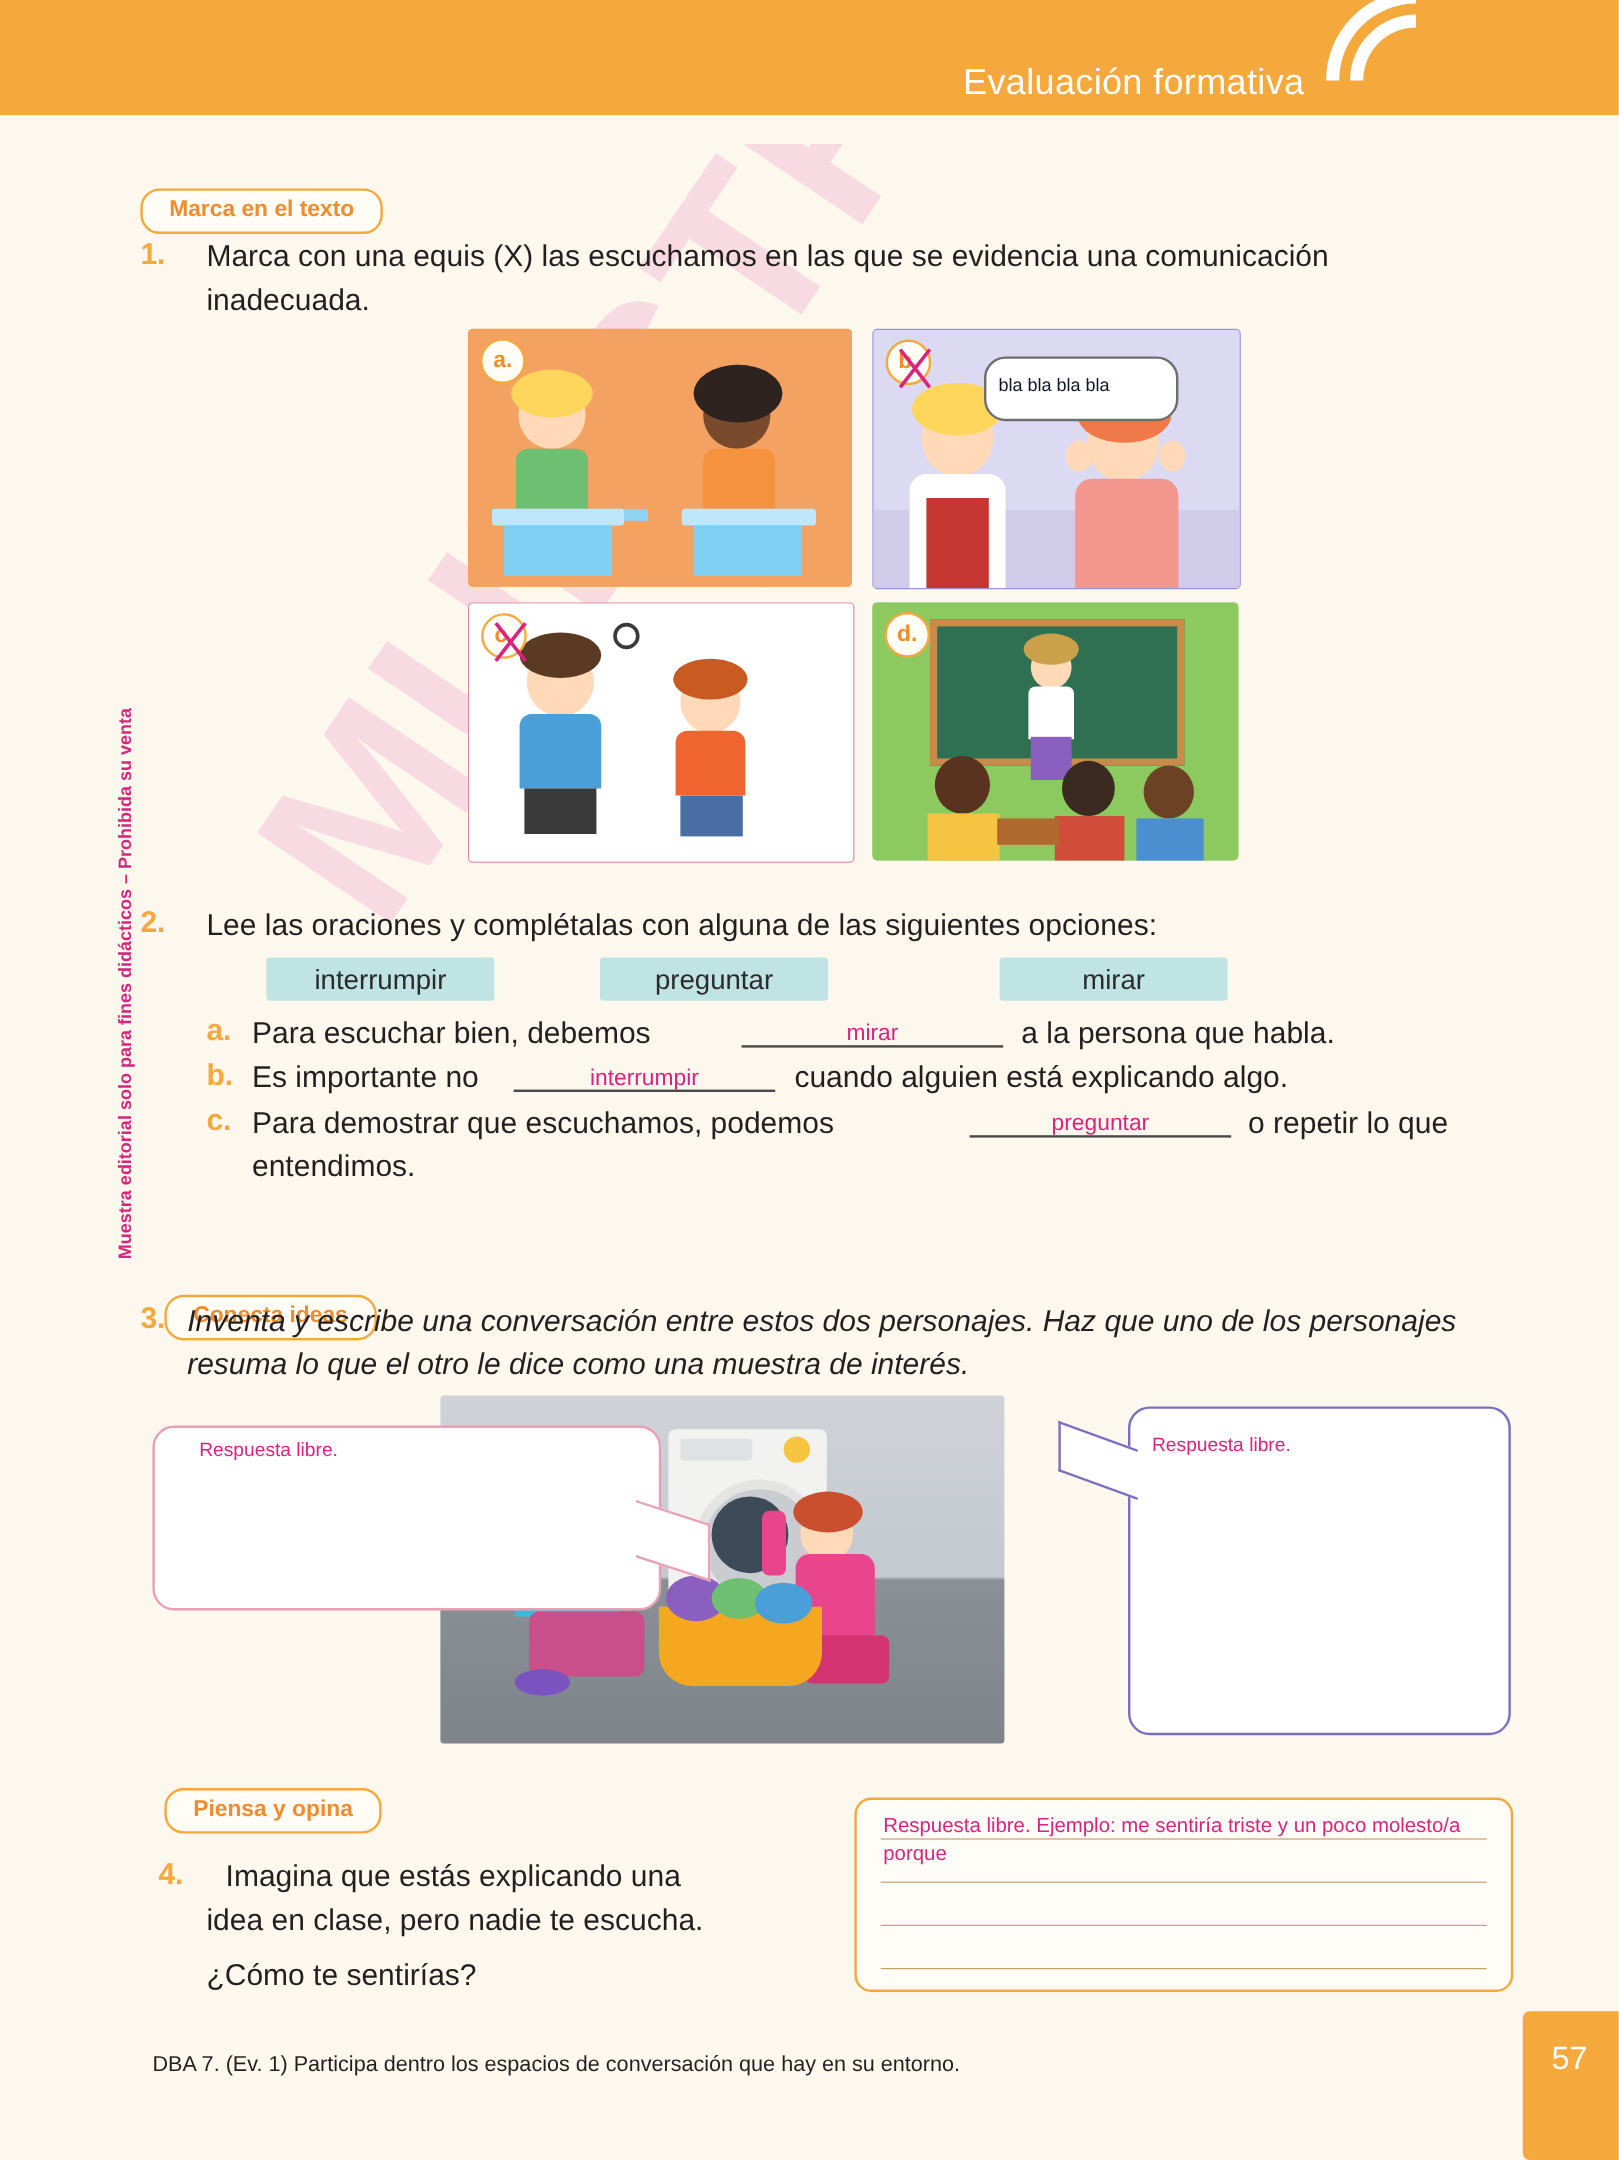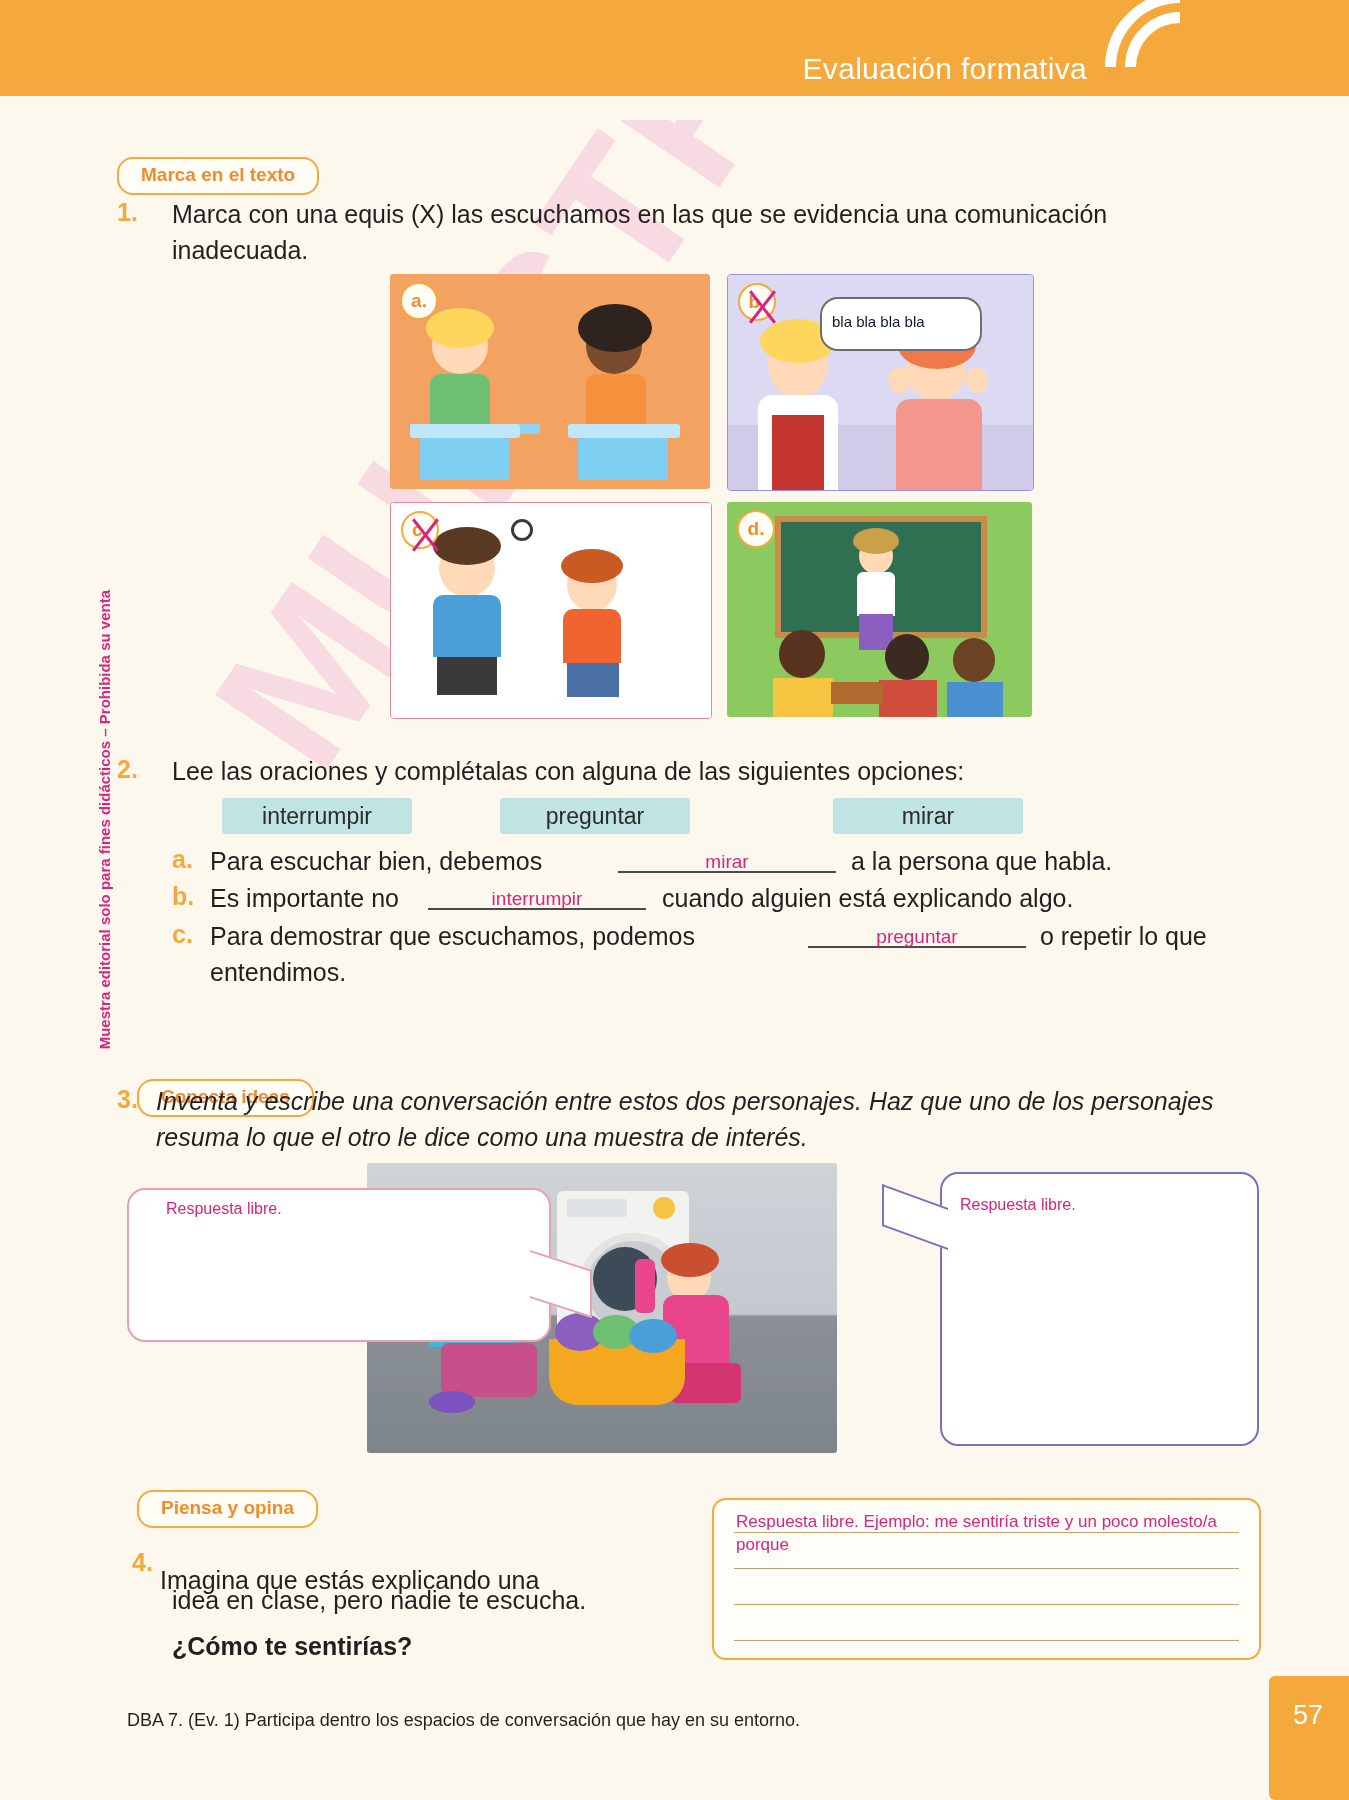--- a/index.html
+++ b/index.html
@@ -433,23 +433,23 @@
 <div class="bubble-text" style="left:166px; top:1200px;">Respuesta libre.</div>
 <div class="fig" style="left:530px; top:1260px; width:60px; height:44px; background:#ffffff; border:2px solid #e8a0b5; transform:skewY(18deg); border-left:none;"></div>
 
 <div class="bubble" style="left:940px; top:1172px; width:315px; height:270px;"></div>
 <div class="bubble-text" style="left:960px; top:1196px;">Respuesta libre.</div>
 <div class="fig" style="left:882px; top:1196px; width:64px; height:38px; background:#ffffff; border:2px solid #7b6fbf; transform:skewY(20deg); border-right:none;"></div>
 
 <div class="chip" style="left:137px; top:1490px;">Piensa y opina</div>
 
 <div class="ex-num" style="left:132px; top:1548px;">4.</div>
-<div class="ex-text" style="left:160px; top:1546px;margin-top:16px;">Imagina que estás explicando una</div>
+<div class="ex-text" style="left:188px; top:1546px;">Imagina que estás explicando una</div>
 <div class="ex-text" style="left:172px; top:1582px;">idea en clase, pero nadie te escucha.</div>
-<div class="ex-text" style="left:172px; top:1628px;font-weight:bold;">¿Cómo te sentirías?</div>
+<div class="ex-text" style="left:172px; top:1628px;">¿Cómo te sentirías?</div>
 
 <div class="ans-card">
   <div class="filled" style="top:10px;">Respuesta libre. Ejemplo: me sentiría triste y un poco molesto/a porque</div>
   <div class="rule" style="top:32px;"></div>
   <div class="rule" style="top:68px;"></div>
   <div class="rule" style="top:104px;"></div>
   <div class="rule" style="top:140px;"></div>
 </div>
 
 <div class="footer-text">DBA 7. (Ev. 1) Participa dentro los espacios de conversación que hay en su entorno.</div>

